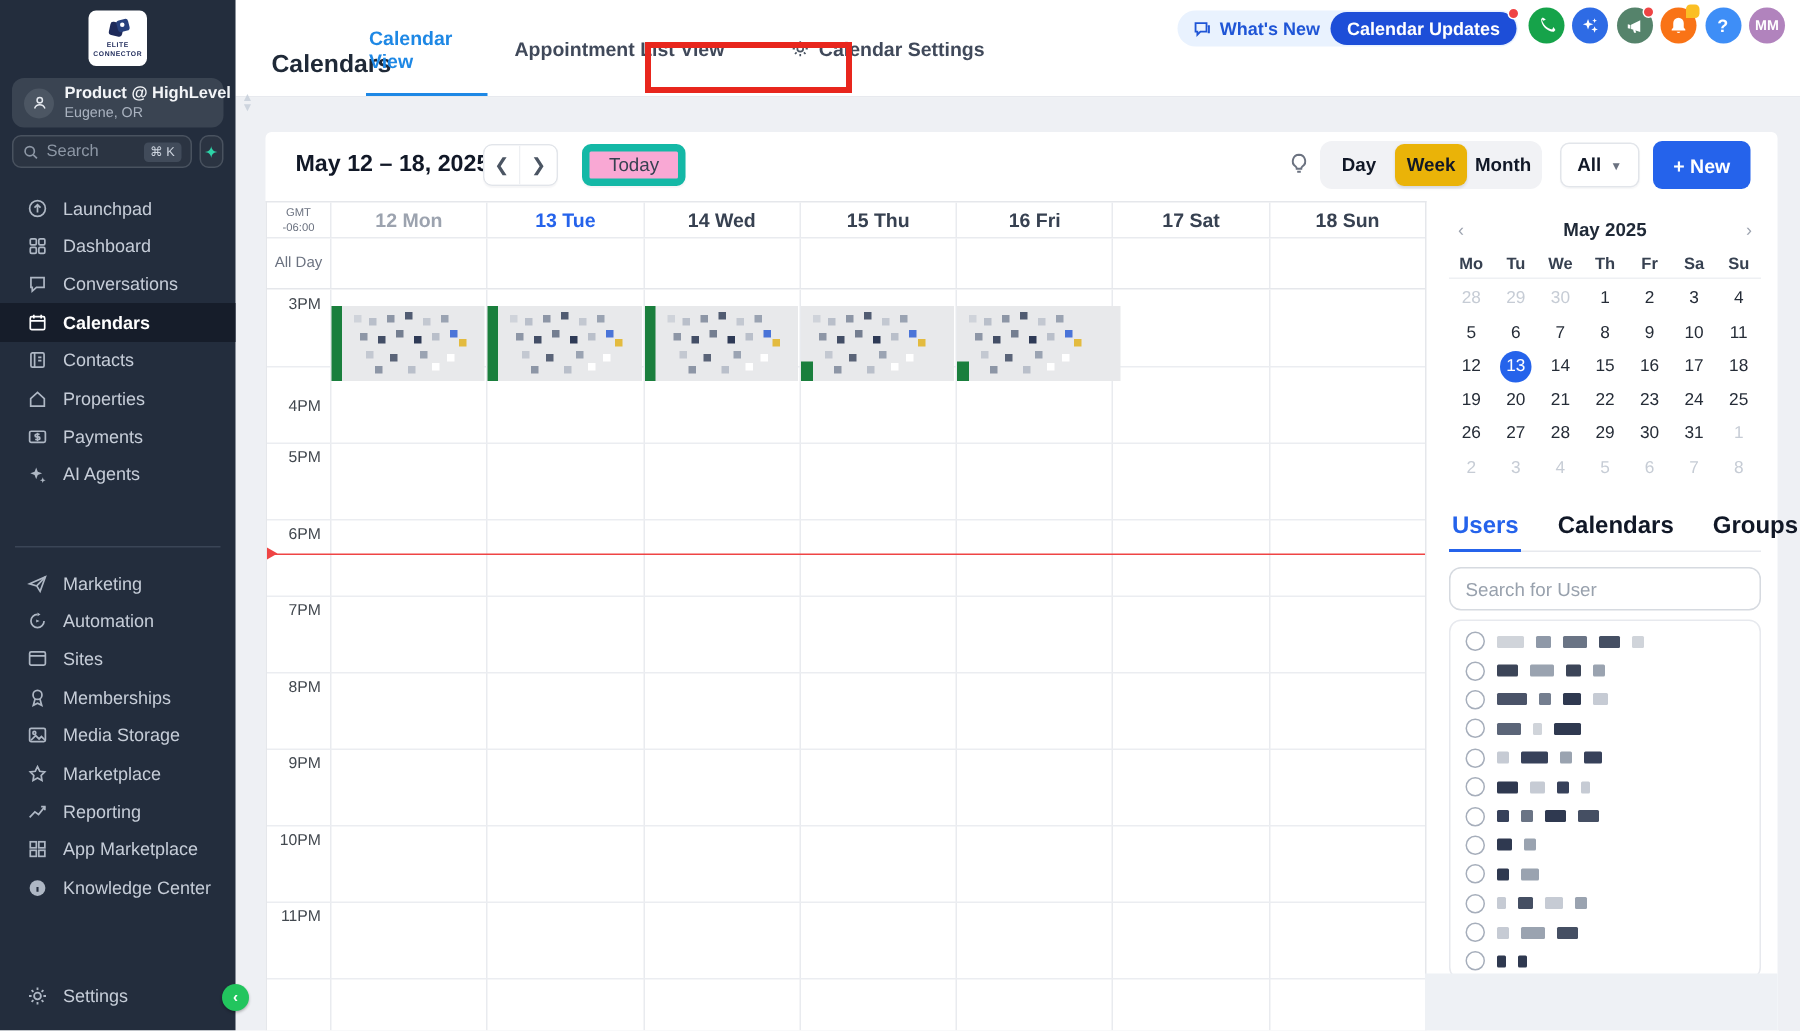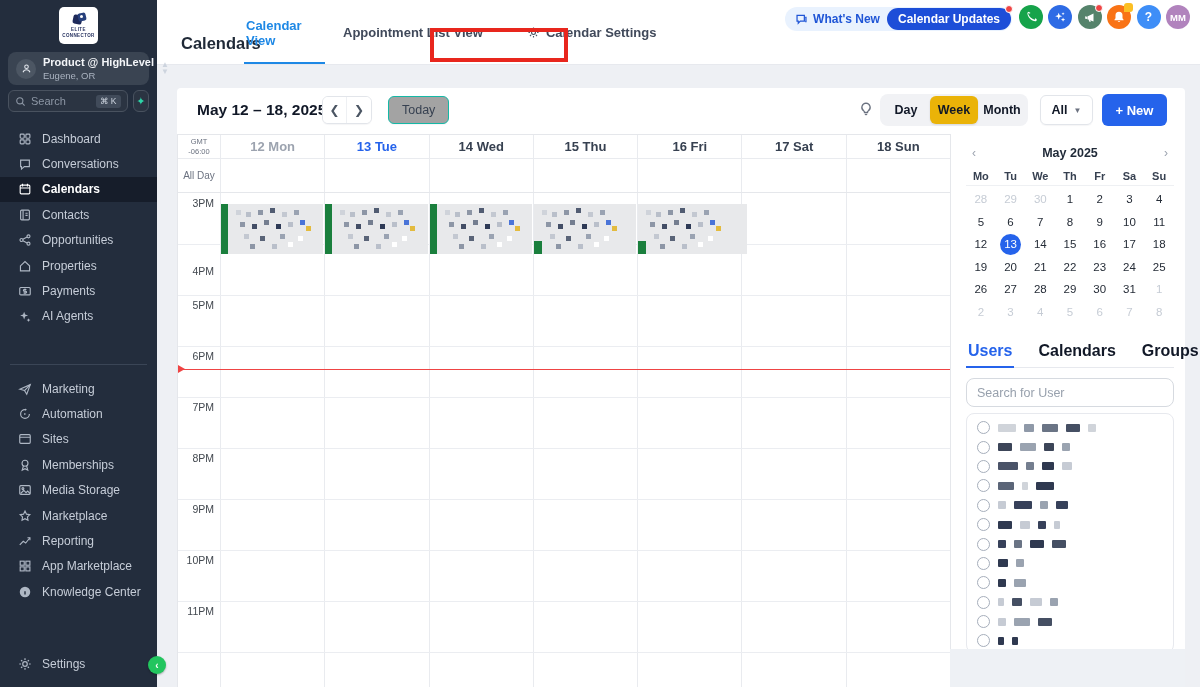--- a/index.html
+++ b/index.html
@@ -69,22 +69,22 @@
   .circ .mini-dot { position:absolute; right:-1px; top:-1px; width:8px; height:8px; border-radius:50%; background:#ef4444; border:1.5px solid #fff; }
   .circ .mini-badge { position:absolute; right:-2px; top:-2px; width:9px; height:9px; border-radius:3px 3px 3px 0; background:#fbbf24; }
   
   #panel { position:absolute; left:177px; top:88px; width:1008px; bottom:0; background:#fff; border-radius:4px 4px 0 0; }
   
   .cal-toolbar { position:absolute; left:0; right:0; top:0; height:44px; }
   .date-range { position:absolute; left:20px; top:13px; font-size:15.5px; font-weight:bold; color:#111827; }
   .nav-chevrons { position:absolute; left:145px; top:8px; height:28px; display:flex; border:1px solid #e2e5ea; border-radius:6px; overflow:hidden; background:#fff; box-shadow:0 1px 1px rgba(16,24,40,.04); }
   .nav-chevrons button { width:24px; border:none; background:#fff; color:#4b5563; font-size:12px; cursor:pointer; display:flex; align-items:center; justify-content:center; }
   .nav-chevrons button:first-child { border-right:1px solid #eef0f3; }
-  .today-btn { position:absolute; left:211px; top:8px; height:28px; padding:0 13px; border:1px solid #14b8a6; border-radius:6px;
-    background:#a3a3a3; font-size:12.5px; color:#374151; cursor:pointer; box-shadow:0 1px 1px rgba(16,24,40,.04); font-family:inherit; }
+  .today-btn { position:absolute; left:211px; top:8px; height:28px; padding:0 13px; border:5px solid #14b8a6; border-radius:6px;
+    background:#f9a8d4; font-size:12.5px; color:#374151; cursor:pointer; box-shadow:0 1px 1px rgba(16,24,40,.04); font-family:inherit; }
   .bulb { position:absolute; left:681px; top:13px; color:#6b7280; cursor:pointer; }
   .seg-ctl { position:absolute; left:703px; top:6px; height:32px; background:#f1f2f5; border-radius:8px; display:flex; align-items:center; padding:2px; }
   .seg { width:48px; height:28px; display:flex; align-items:center; justify-content:center; font-size:12.5px; font-weight:bold;
     color:#111827; border-radius:6px; cursor:pointer; }
   .seg.active { background:#eab308; box-shadow:0 1px 2px rgba(16,24,40,.12); }
   .all-select { position:absolute; left:863px; top:7px; width:53px; height:30px; border:1px solid #e2e5ea; border-radius:6px;
     display:flex; align-items:center; justify-content:center; gap:6px; font-size:12.5px; font-weight:bold; color:#111827; cursor:pointer;
     box-shadow:0 1px 1px rgba(16,24,40,.04); }
   .all-select .car { font-size:8px; color:#6b7280; }
   .new-btn { position:absolute; left:925px; top:6px; width:65px; height:32px; background:#2563eb; color:#fff; border:none;
@@ -180,20 +180,29 @@
         </svg>
       <input type="text" placeholder="Search" style="">
       <span class="kbd-chip">⌘ K</span>
     </div>
     <div class="ai-btn">✦</div>
   </div>
   <nav class="side-nav" id="nav-primary">
       <div class="nav-item">
         <span class="nv-ic">
           <svg class="ic" width="14" height="14" viewBox="0 0 16 16" fill="none" stroke="currentColor" stroke-width="1.3">
+            <circle cx="8" cy="8" r="6"></circle>
+            <path d="M8 11V5.2M5.7 7.4 8 5.1l2.3 2.3"></path>
+          </svg>
+        </span>
+        <span>Launchpad</span>
+      </div>
+      <div class="nav-item">
+        <span class="nv-ic">
+          <svg class="ic" width="14" height="14" viewBox="0 0 16 16" fill="none" stroke="currentColor" stroke-width="1.3">
             <rect x="2.5" y="2.5" width="4.6" height="4.6" rx="1"></rect>
             <rect x="9" y="2.5" width="4.6" height="4.6" rx="1"></rect>
             <rect x="2.5" y="9" width="4.6" height="4.6" rx="1"></rect>
             <rect x="9" y="9" width="4.6" height="4.6" rx="1"></rect>
           </svg>
         </span>
         <span>Dashboard</span>
       </div>
       <div class="nav-item">
         <span class="nv-ic">
@@ -213,31 +222,20 @@
         <span>Calendars</span>
       </div>
       <div class="nav-item">
         <span class="nv-ic">
           <svg class="ic" width="14" height="14" viewBox="0 0 16 16" fill="none" stroke="currentColor" stroke-width="1.3">
             <rect x="3" y="2.5" width="10" height="11" rx="1.2"></rect>
             <path d="M5.8 2.5v11M8.5 6h2.5M8.5 8.5h2.5"></path>
           </svg>
         </span>
         <span>Contacts</span>
-      </div>
-      <div class="nav-item">
-        <span class="nv-ic">
-          <svg class="ic" width="14" height="14" viewBox="0 0 16 16" fill="none" stroke="currentColor" stroke-width="1.3">
-            <circle cx="4" cy="8" r="1.7"></circle>
-            <circle cx="12" cy="3.8" r="1.7"></circle>
-            <circle cx="12" cy="12.2" r="1.7"></circle>
-            <path d="M5.6 7.2l4.8-2.6M5.6 8.8l4.8 2.6"></path>
-          </svg>
-        </span>
-        <span>Opportunities</span>
       </div>
       <div class="nav-item">
         <span class="nv-ic">
           <svg class="ic" width="14" height="14" viewBox="0 0 16 16" fill="none" stroke="currentColor" stroke-width="1.3">
             <path d="M2.8 7.8 8 3l5.2 4.8V13.5H2.8z"></path>
           </svg>
         </span>
         <span>Properties</span>
       </div>
       <div class="nav-item">

